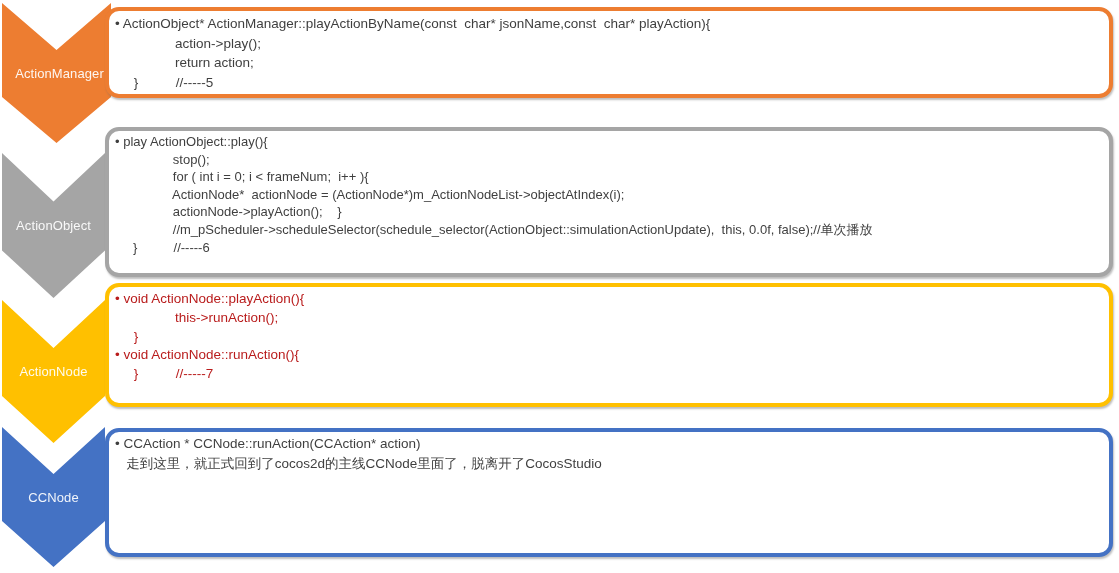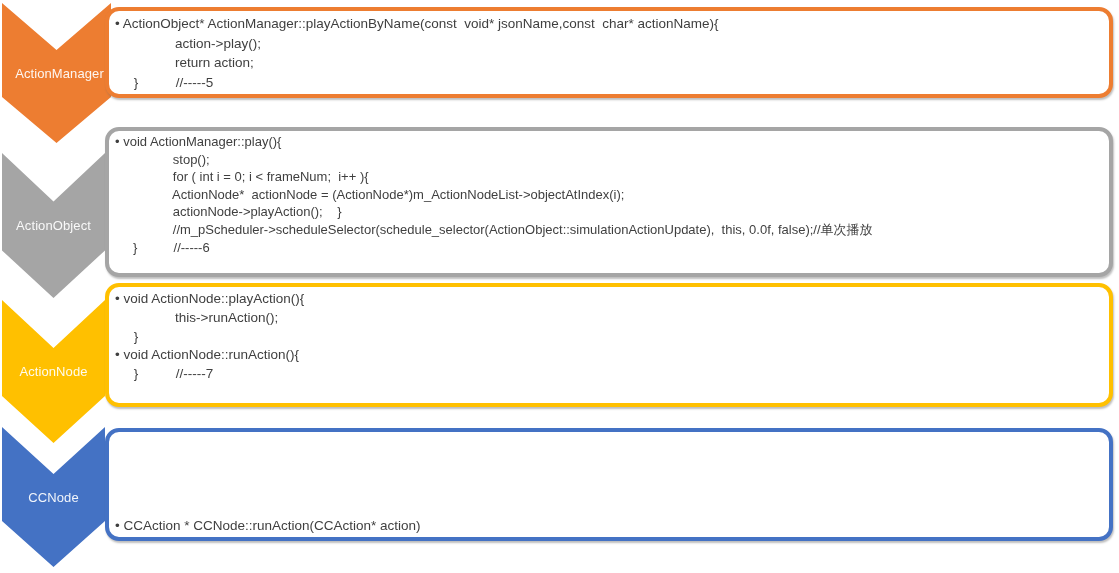--- a/index.html
+++ b/index.html
@@ -34,21 +34,21 @@
     left:105px;width:1008px;
     box-sizing:border-box;
     background:#ffffff;
     border:4px solid #888;
     border-radius:14px;
     box-shadow:1px 2px 2px rgba(110,110,110,.45);
   }
   .r1 .box{top:7px;height:91px;}
   .r2 .box{top:127px;height:150px;}
   .r3 .box{top:283px;height:124px;}
-  .r4 .box{top:428px;height:113px;display:flex;flex-direction:column;justify-content:flex-end;}
+  .r4 .box{top:428px;height:129px;display:flex;flex-direction:column;justify-content:flex-start;}
   .code{
     padding:2px 6px;
     color:#3f3f3f;
     font-size:13.5px;
   }
   .code-line{white-space:pre;}
   .r1 .code{line-height:19.5px;padding-top:3px;}
   .r2 .code{line-height:17.6px;font-size:13px;padding-top:2px;}
   .r3 .code{line-height:18.8px;padding-top:3px;}
   .r4 .code{line-height:19.5px;}
@@ -57,64 +57,65 @@
 <body>
 
 <div class="canvas">
 
   <div class="row r1">
     <div class="chev" style="background: rgb(237, 125, 49);">
       <span class="chev-label">ActionManager</span>
     </div>
     <div class="box" style="border-color: rgb(237, 125, 49);">
       <div class="code" style="color: rgb(63, 63, 63);">
-          <div class="code-line">• ActionObject* ActionManager::playActionByName(const  void* jsonName,const  char* actionName){</div>
+          <div class="code-line">• ActionObject* ActionManager::playActionByName(const  char* jsonName,const  char* playAction){</div>
           <div class="code-line">                action-&gt;play();</div>
           <div class="code-line">                return action;</div>
           <div class="code-line">     }          //-----5</div>
         </div>
     </div>
   </div>
 
   <div class="row r2">
     <div class="chev" style="background: rgb(165, 165, 165);">
       <span class="chev-label">ActionObject</span>
     </div>
     <div class="box" style="border-color: rgb(165, 165, 165);">
       <div class="code" style="color: rgb(63, 63, 63);">
-          <div class="code-line">• void ActionManager::play(){</div>
+          <div class="code-line">• play ActionObject::play(){</div>
           <div class="code-line">                stop();</div>
           <div class="code-line">                for ( int i = 0; i &lt; frameNum;  i++ ){</div>
           <div class="code-line">                ActionNode*  actionNode = (ActionNode*)m_ActionNodeList-&gt;objectAtIndex(i);</div>
           <div class="code-line">                actionNode-&gt;playAction();    }</div>
           <div class="code-line">                //m_pScheduler-&gt;scheduleSelector(schedule_selector(ActionObject::simulationActionUpdate),  this, 0.0f, false);//单次播放</div>
           <div class="code-line">     }          //-----6</div>
         </div>
     </div>
   </div>
 
   <div class="row r3">
     <div class="chev" style="background: rgb(255, 192, 0);">
       <span class="chev-label">ActionNode</span>
     </div>
     <div class="box" style="border-color: rgb(255, 192, 0);">
-      <div class="code" style="color: #404040;">
+      <div class="code" style="color: #b91c1c;">
           <div class="code-line">• void ActionNode::playAction(){</div>
           <div class="code-line">                this-&gt;runAction();</div>
           <div class="code-line">     }</div>
           <div class="code-line">• void ActionNode::runAction(){</div>
           <div class="code-line">     }          //-----7</div>
         </div>
     </div>
   </div>
 
   <div class="row r4">
     <div class="chev" style="background: rgb(68, 114, 196);">
       <span class="chev-label">CCNode</span>
     </div>
     <div class="box" style="border-color: rgb(68, 114, 196);">
       <div class="code" style="color: rgb(63, 63, 63);">
           <div class="code-line">• CCAction * CCNode::runAction(CCAction* action)</div>
+          <div class="code-line">   走到这里，就正式回到了cocos2d的主线CCNode里面了，脱离开了CocosStudio</div>
         </div>
     </div>
   </div>
 
 </div>
 
 </body></html>

